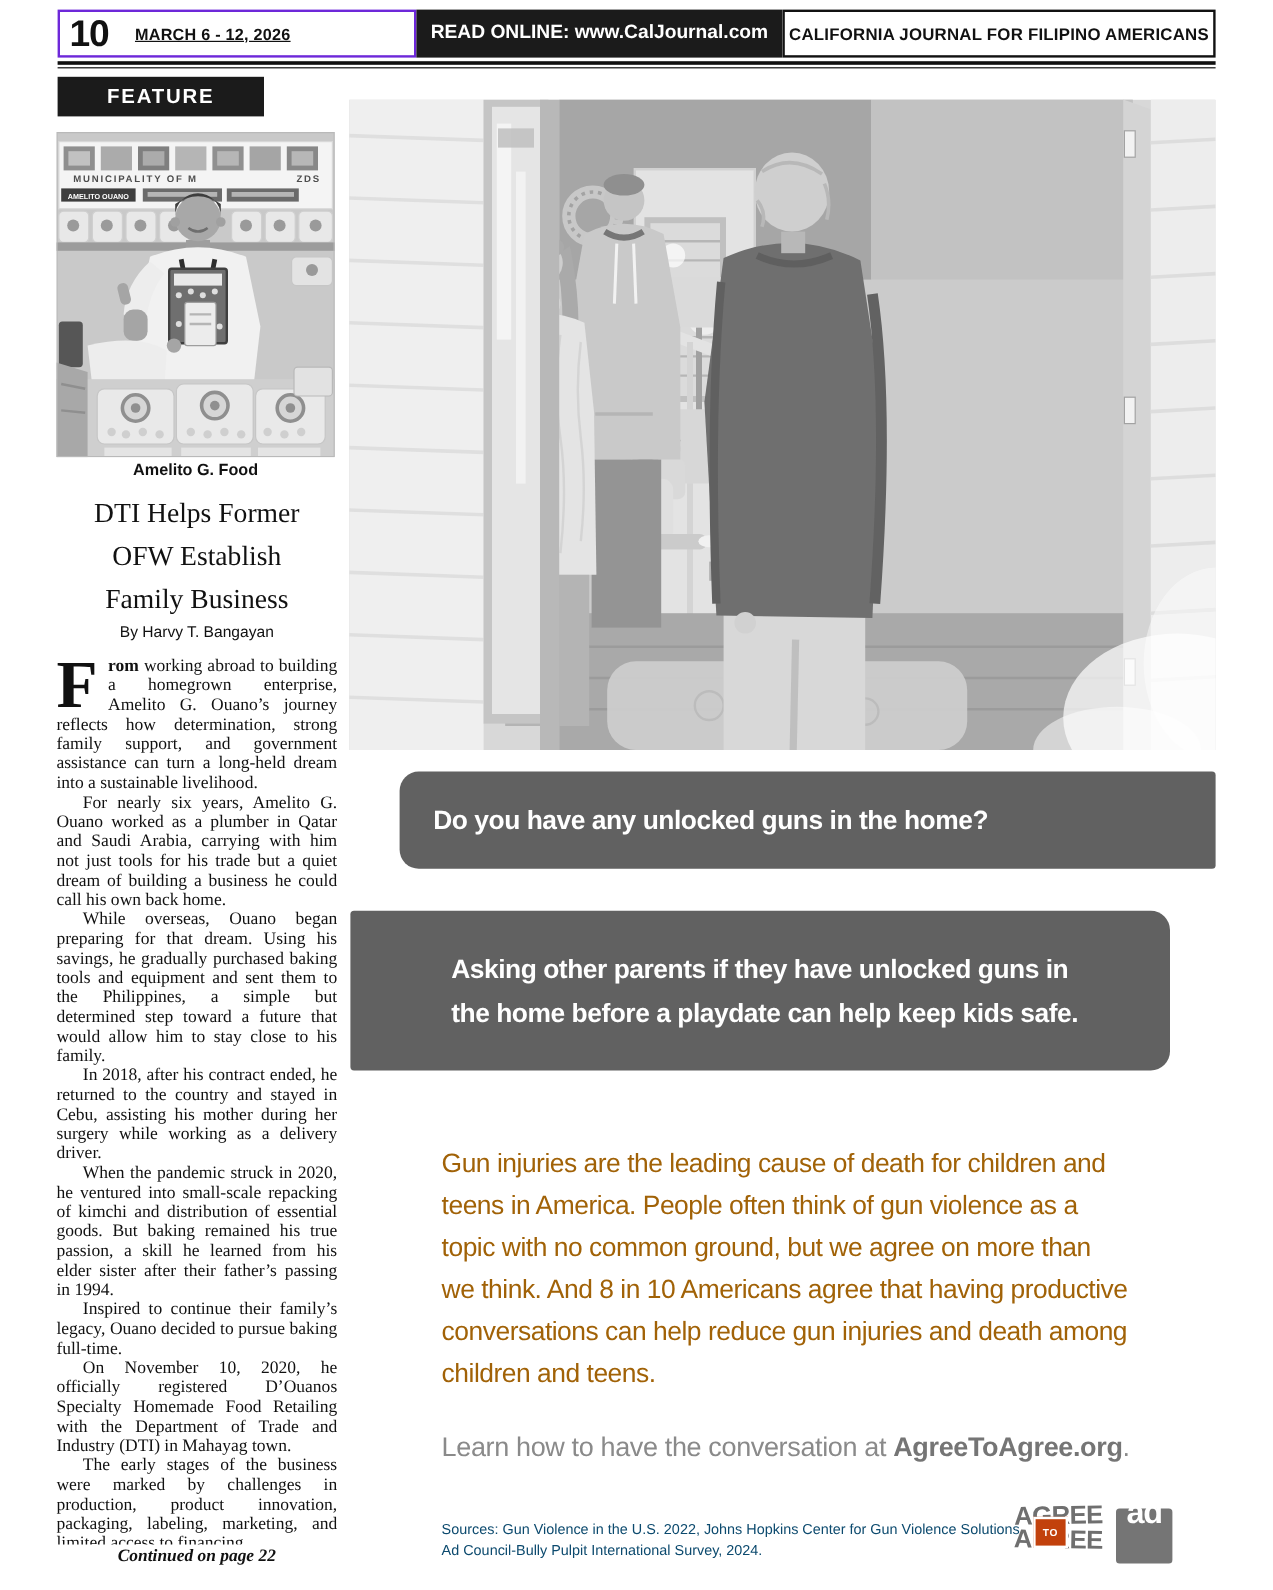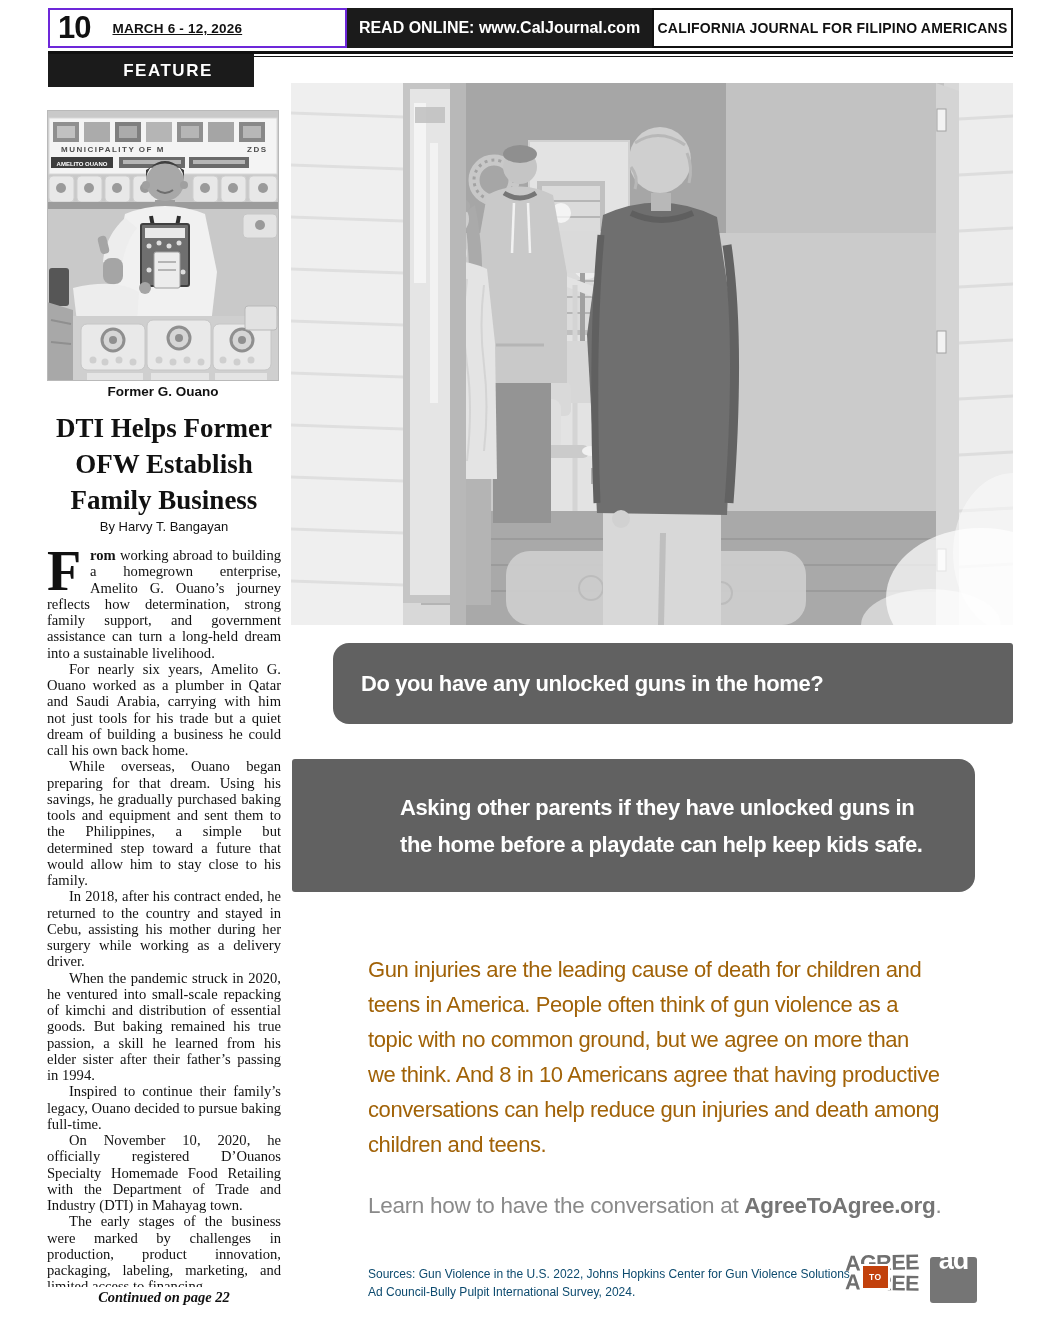--- a/index.html
+++ b/index.html
@@ -13,45 +13,45 @@
   .hdr-date{font-size:13.5px;font-weight:700;margin-left:22px;letter-spacing:.2px;text-decoration:underline;}
   .hdr-mid{width:305px;background:#1b1b1b;color:#fff;display:flex;align-items:center;justify-content:center;
            font-size:16px;font-weight:700;box-sizing:border-box;}
   .hdr-right{width:361px;border:2px solid #111;display:flex;align-items:center;justify-content:center;
              font-size:14px;font-weight:700;letter-spacing:.2px;box-sizing:border-box;background:#fff;}
   .hdr-rule{position:absolute;left:48px;top:51px;width:965px;}
   .hdr-rule .r1{height:3px;background:#111;}
   .hdr-rule .r2{height:1px;background:#111;margin-top:2px;}
 
   
-  .feature-box{position:absolute;left:48px;top:54px;width:172px;height:33px;background:#1b1b1b;color:#fff;
-               display:flex;align-items:center;justify-content:center;font-size:17px;font-weight:700;letter-spacing:1.5px;padding-left:34px;}
+  .feature-box{position:absolute;left:48px;top:64px;width:172px;height:33px;background:#1b1b1b;color:#fff;
+               display:flex;align-items:center;justify-content:center;font-size:17px;font-weight:700;letter-spacing:1.5px;}
   .feature-photo{position:absolute;left:47px;top:110px;width:232px;height:271px;}
   .photo-caption{position:absolute;left:47px;top:384px;width:232px;text-align:center;
                  font-size:13.5px;font-weight:700;}
   .article-title{position:absolute;left:40px;top:410px;width:248px;text-align:center;
-                 font-family:"Liberation Serif",serif;font-weight:700;font-size:27px;line-height:36px;}
+                 font-family:"Liberation Serif",serif;font-weight:400;font-size:23px;line-height:36px;}
   .byline{position:absolute;left:40px;top:519px;width:248px;text-align:center;font-size:13px;}
   .article-body{position:absolute;left:47px;top:547px;width:234px;height:740px;overflow:hidden;
                 font-family:"Liberation Serif",serif;font-size:14.6px;line-height:16.25px;text-align:justify;}
   .article-body p{margin:0;text-indent:22px;}
   .article-body p.first{text-indent:0;}
   .dropcap{float:left;font-family:"Liberation Serif",serif;font-weight:700;font-size:56px;line-height:45px;
            width:38px;margin:2px 5px 0 0;text-indent:0;}
   .continued{position:absolute;left:47px;top:1289px;width:234px;text-align:center;
              font-family:"Liberation Serif",serif;font-style:italic;font-weight:700;font-size:14.5px;}
 
   
   .ad-photo{position:absolute;left:291px;top:83px;width:722px;height:542px;}
   .bubble{position:absolute;background:#616161;color:#fff;display:flex;align-items:center;
           font-weight:800;letter-spacing:-.4px;}
   .bubble1{left:333px;top:643px;width:680px;height:81px;border-radius:16px 3px 3px 16px;
            padding-left:28px;box-sizing:border-box;font-size:22px;}
   .bubble2{left:292px;top:759px;width:683px;height:133px;border-radius:3px 16px 16px 3px;
-           padding-left:108px;box-sizing:border-box;font-size:22px;line-height:37px;white-space:pre-line;}
+           padding-left:84px;box-sizing:border-box;font-size:22px;line-height:37px;white-space:pre-line;}
   .ad-body{position:absolute;left:368px;top:952px;width:645px;color:#a16207;
            font-size:22px;line-height:35px;letter-spacing:-.4px;white-space:pre-line;}
   .ad-cta{position:absolute;left:368px;top:1193px;width:645px;color:#8a8a8a;font-size:22.5px;letter-spacing:-.3px;}
   .ad-cta b{color:#757575;}
   .ad-sources{position:absolute;left:368px;top:1265px;width:520px;color:#0c4a6e;font-size:12px;line-height:18px;}
 
   .logo-agree{position:absolute;left:845px;top:1253px;width:72px;color:#6f6f6f;font-weight:800;
               font-size:21.5px;line-height:20px;letter-spacing:-.5px;text-align:left;}
   .logo-agree .l1{transform:rotate(-1deg);}
   .logo-agree .l2{transform:rotate(1deg);}
@@ -197,21 +197,21 @@
           <circle cx="204" cy="250" r="3.5"></circle>
       </g>
       <rect x="40" y="263" width="56" height="8" fill="#e4e4e4"></rect>
         <rect x="104" y="263" width="58" height="8" fill="#e4e4e4"></rect>
         <rect x="168" y="263" width="52" height="8" fill="#e4e4e4"></rect>
       <rect x="198" y="196" width="32" height="24" rx="3" fill="#e2e2e2" stroke="#b9b9b9"></rect>
     </g>
     <rect x="0.5" y="0.5" width="231" height="270" fill="none" stroke="#b9b9b9"></rect>
   </svg>
 
-  <div class="photo-caption">Former G. Ouano</div>
+  <div class="photo-caption">Amelito G. Food</div>
 
   <div class="article-title">
     <div>DTI Helps Former</div>
     <div>OFW Establish</div>
     <div>Family Business</div>
   </div>
   <div class="byline">By Harvy T. Bangayan</div>
 
   <div class="article-body">
     <p class="first"><span class="dropcap">F</span><b>rom</b><span> working abroad to building a homegrown enterprise, Amelito G. Ouano’s journey reflects how determination, strong family support, and government assistance can turn a long-held dream into a sustainable livelihood.</span></p>

